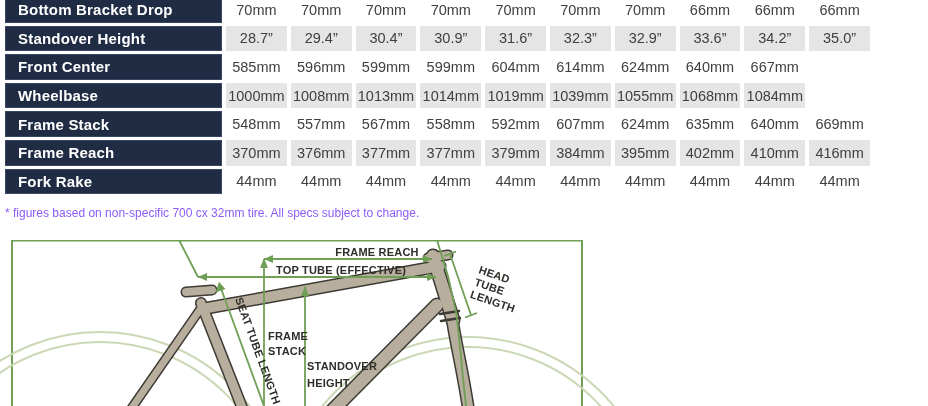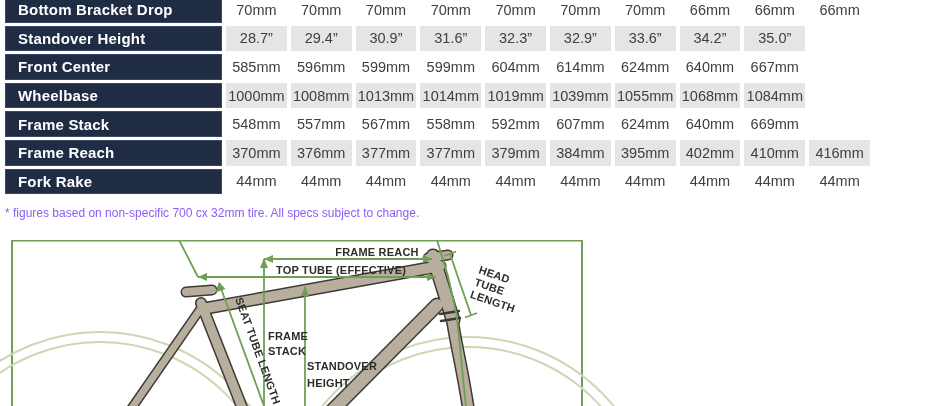--- a/index.html
+++ b/index.html
@@ -50,20 +50,21 @@
     <div class="t-cell">70mm</div>
     <div class="t-cell">70mm</div>
     <div class="t-cell">66mm</div>
     <div class="t-cell">66mm</div>
     <div class="t-cell">66mm</div>
   </div>
   <div class="t-row alt">
     <div class="t-head">Standover Height</div>
     <div class="t-cell">28.7”</div>
     <div class="t-cell">29.4”</div>
+    <div class="t-cell">30.4”</div>
     <div class="t-cell">30.9”</div>
     <div class="t-cell">31.6”</div>
     <div class="t-cell">32.3”</div>
     <div class="t-cell">32.9”</div>
     <div class="t-cell">33.6”</div>
     <div class="t-cell">34.2”</div>
     <div class="t-cell">35.0”</div>
   </div>
   <div class="t-row">
     <div class="t-head">Front Center</div>
@@ -91,20 +92,21 @@
   </div>
   <div class="t-row">
     <div class="t-head">Frame Stack</div>
     <div class="t-cell">548mm</div>
     <div class="t-cell">557mm</div>
     <div class="t-cell">567mm</div>
     <div class="t-cell">558mm</div>
     <div class="t-cell">592mm</div>
     <div class="t-cell">607mm</div>
     <div class="t-cell">624mm</div>
+    <div class="t-cell">635mm</div>
     <div class="t-cell">640mm</div>
     <div class="t-cell">669mm</div>
   </div>
   <div class="t-row alt">
     <div class="t-head">Frame Reach</div>
     <div class="t-cell">370mm</div>
     <div class="t-cell">376mm</div>
     <div class="t-cell">377mm</div>
     <div class="t-cell">377mm</div>
     <div class="t-cell">379mm</div>

